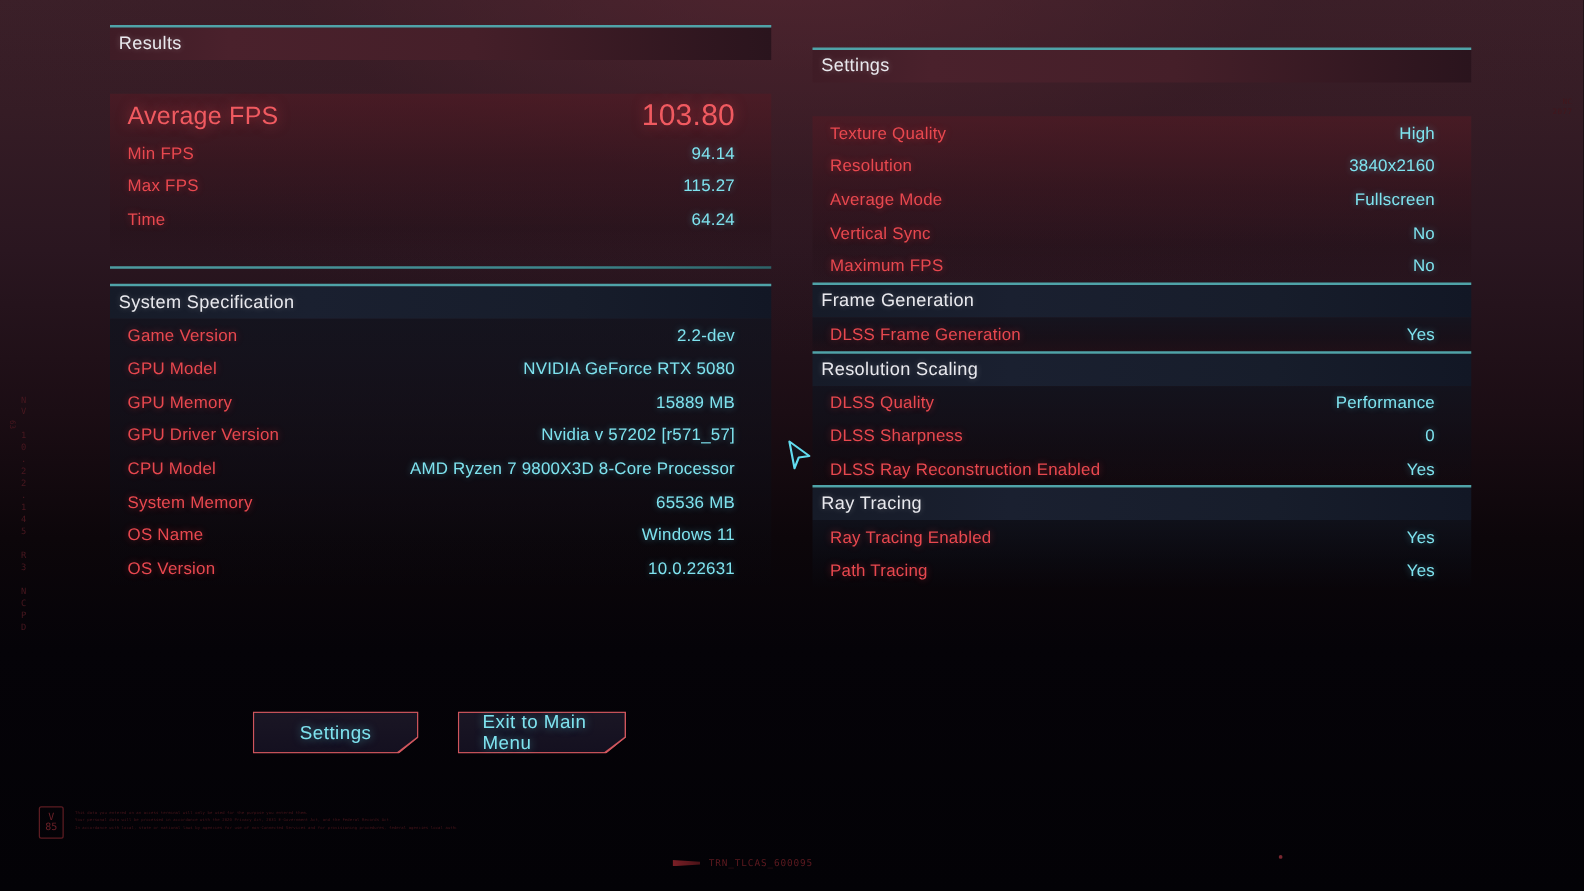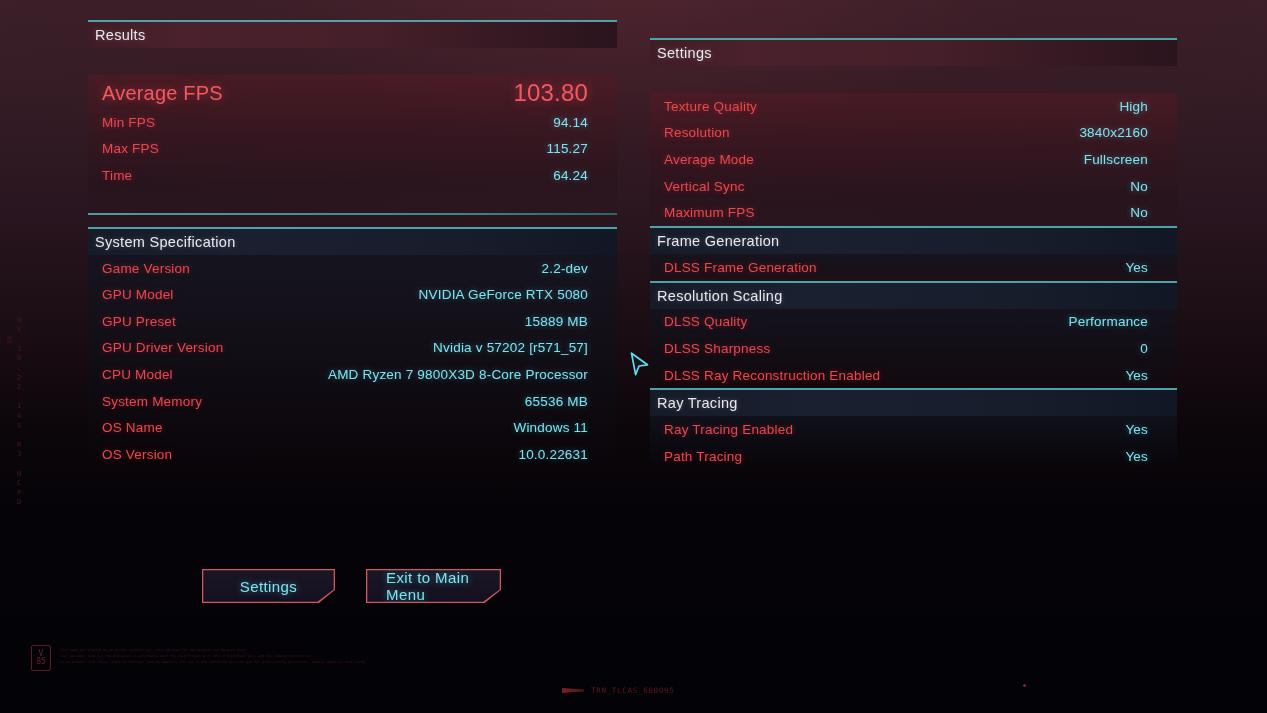--- a/index.html
+++ b/index.html
@@ -187,21 +187,21 @@
     color: #4a161c;
     font-size: 3.1px;
     line-height: 1.95;
     font-family: "DejaVu Sans Mono", monospace;
     letter-spacing: 0.1px;
   }
   #legal-text div { white-space: nowrap; overflow: hidden; }
 
   #build-tag {
     position: absolute;
-    left: 562px;
+    left: 538px;
     top: 686px;
     display: flex;
     align-items: center;
     gap: 7px;
   }
   #build-tag .dash {
     width: 22px; height: 5px;
     background: linear-gradient(to right, #7a1f26, #4a1217);
     clip-path: polygon(0 0, 100% 28%, 100% 72%, 0 100%);
   }
@@ -302,21 +302,21 @@
         <div class="section-body cool-body">
           <div class="row">
             <span class="label">Game Version</span>
             <span class="value">2.2-dev</span>
           </div>
           <div class="row">
             <span class="label">GPU Model</span>
             <span class="value">NVIDIA GeForce RTX 5080</span>
           </div>
           <div class="row">
-            <span class="label">GPU Preset</span>
+            <span class="label">GPU Memory</span>
             <span class="value">15889 MB</span>
           </div>
           <div class="row">
             <span class="label">GPU Driver Version</span>
             <span class="value">Nvidia v 57202 [r571_57]</span>
           </div>
           <div class="row">
             <span class="label">CPU Model</span>
             <span class="value">AMD Ryzen 7 9800X3D 8-Core Processor</span>
           </div>

